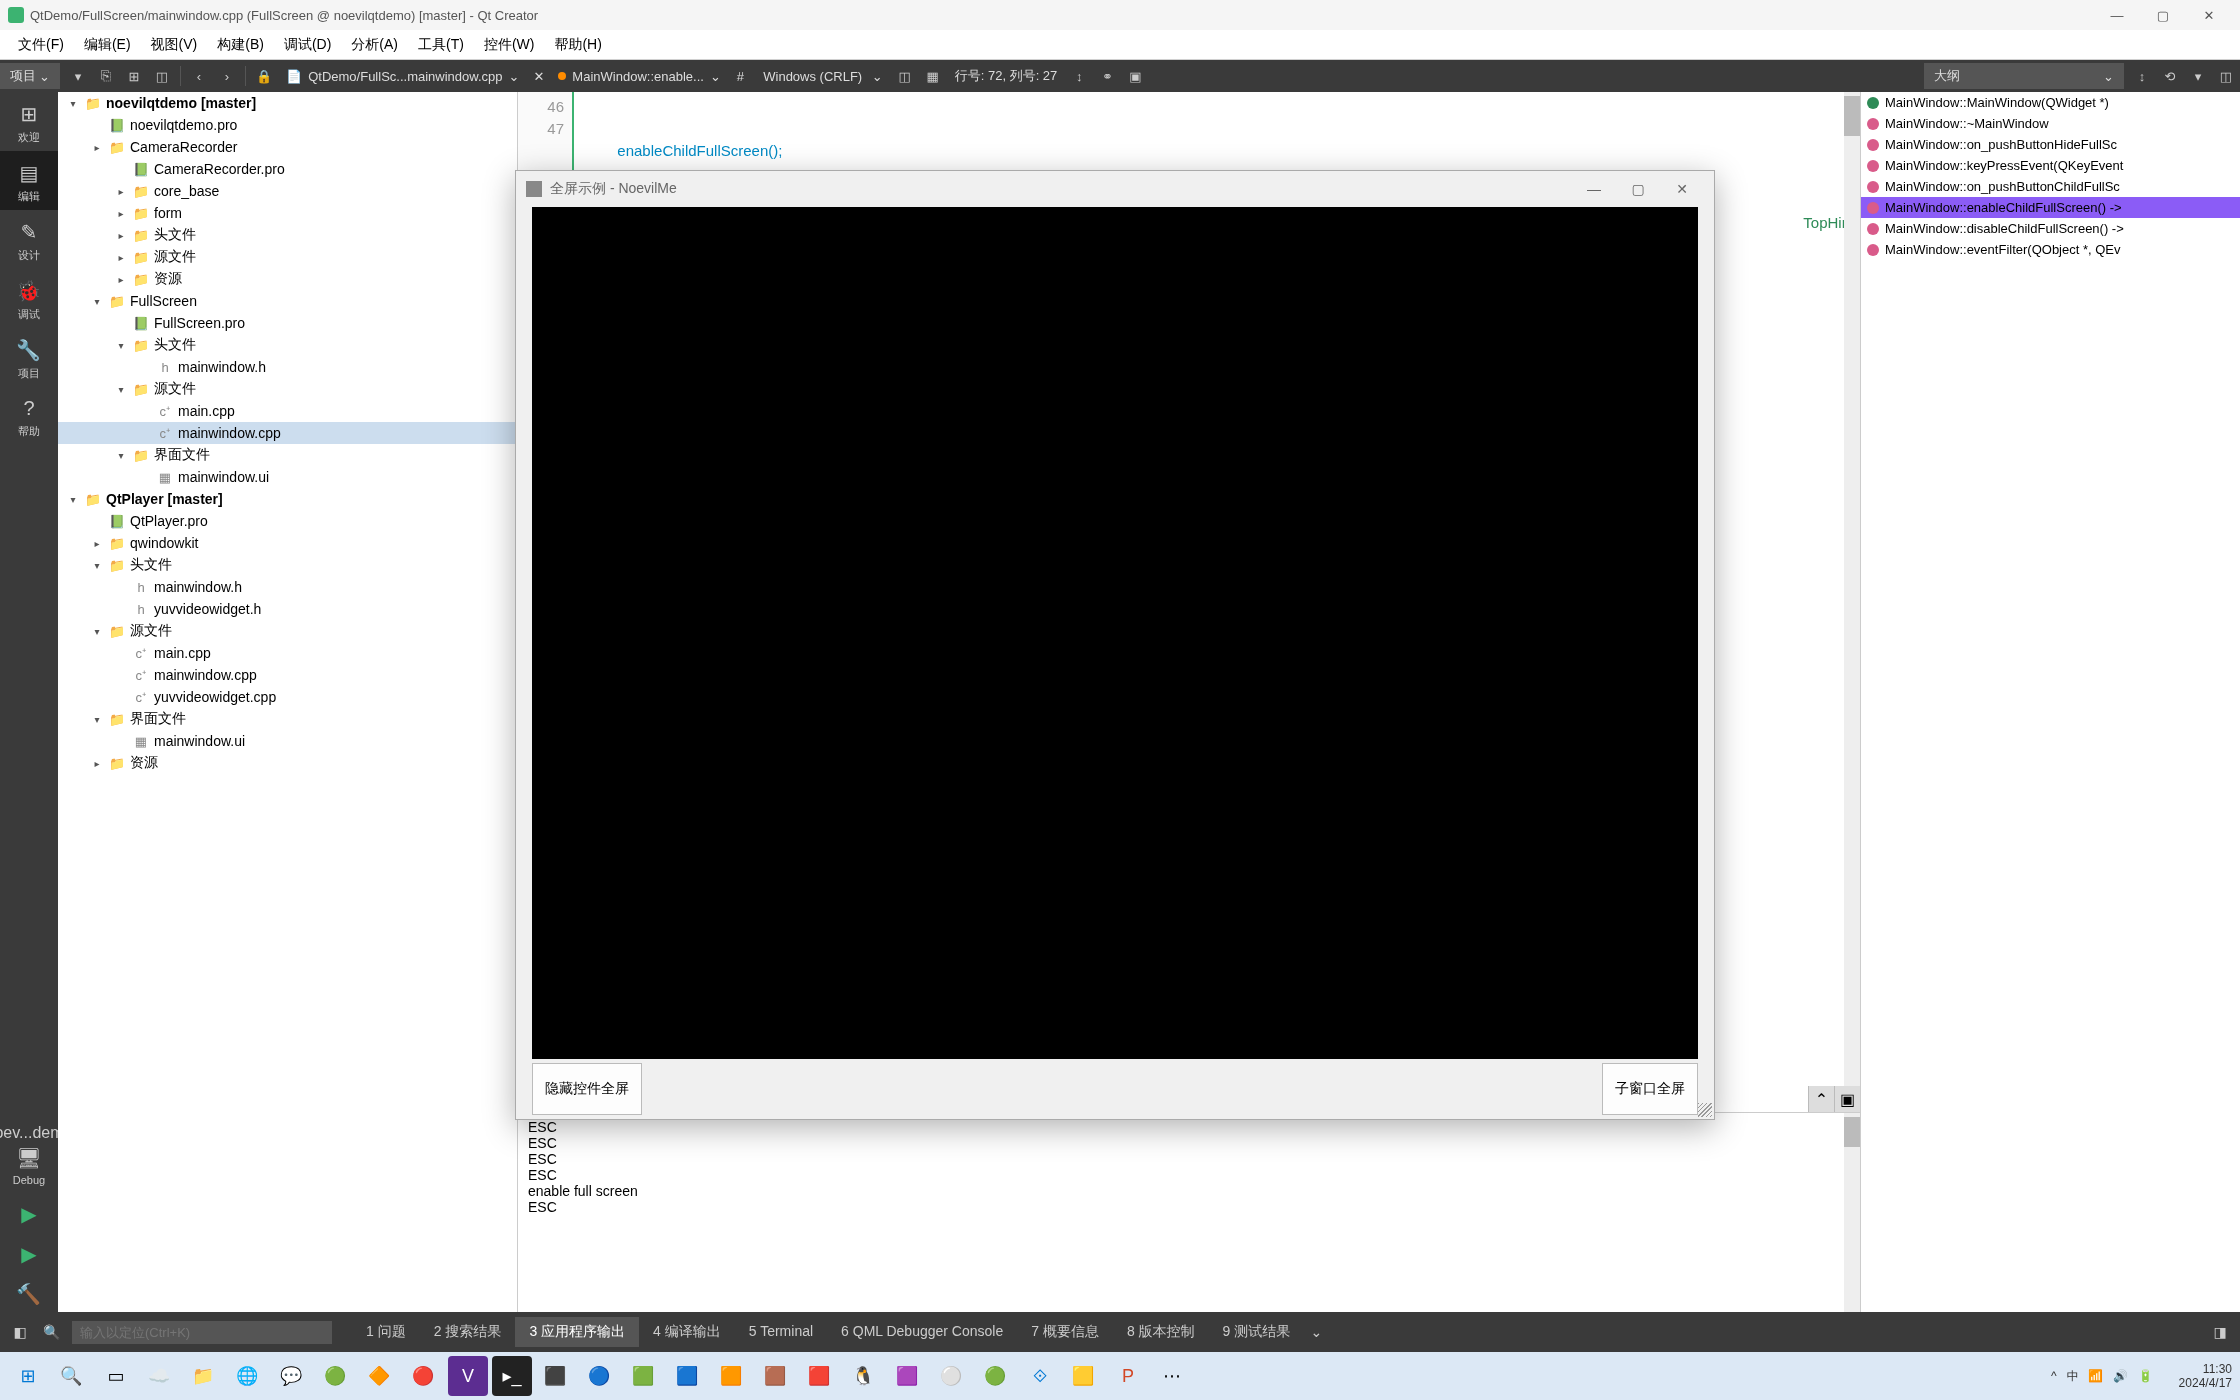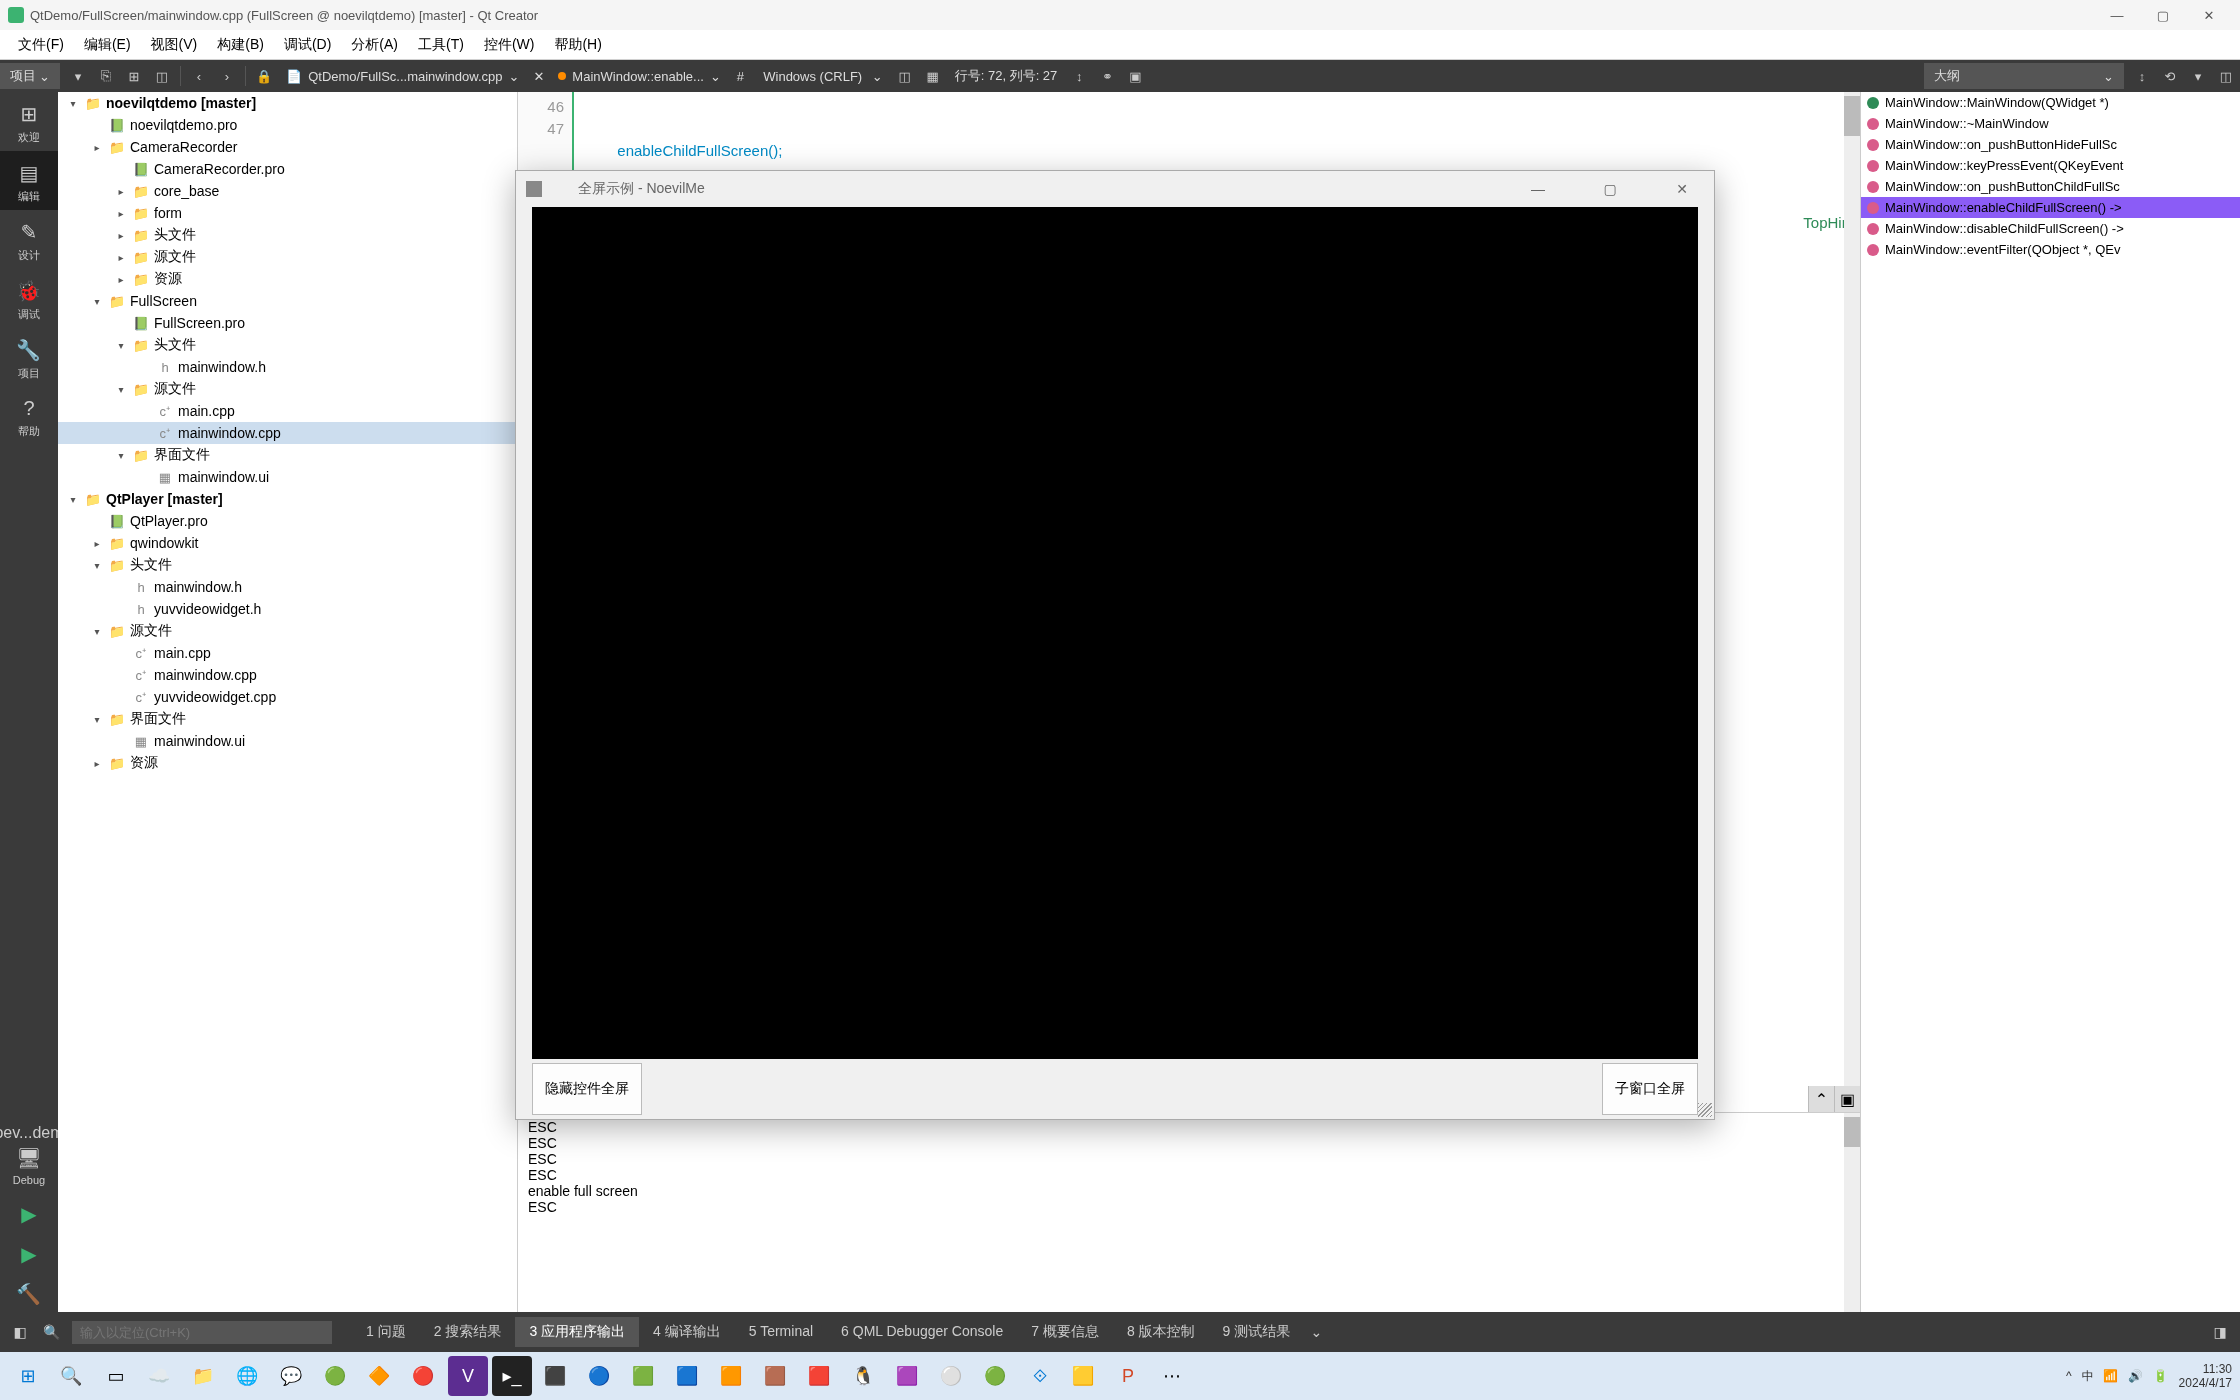--- a/index.html
+++ b/index.html
@@ -69,25 +69,25 @@
 .status-tabs .stab.active { background: #555; color: #fff; }
 .status-tabs .status-left { display: flex; align-items: center; gap: 8px; }
 .status-tabs .search-box { background: #555; border: none; color: #ccc; padding: 4px 8px; width: 260px; font-size: 13px; }
 .status-tabs .side-icon { width: 24px; height: 24px; display: flex; align-items: center; justify-content: center; }
 
 
 .taskbar { height: 48px; background: #dce8f5; display: flex; align-items: center; padding: 0 8px; gap: 4px; }
 .taskbar .tb-icon { width: 40px; height: 40px; border-radius: 4px; display: flex; align-items: center; justify-content: center; font-size: 18px; }
 .taskbar .tb-spacer { flex: 1; }
 .taskbar .tray { display: flex; align-items: center; gap: 10px; font-size: 12px; color: #333; }
-.taskbar .clock { text-align: right; line-height: 14px; }
+.taskbar .clock { text-align: right; line-height: 14px; margin-left: 15px; }
 
 
 .float-window { position: absolute; left: 515px; top: 170px; width: 1200px; height: 950px; background: #f0f0f0; border: 1px solid #aaa; box-shadow: 0 8px 30px rgba(0,0,0,.3); display: flex; flex-direction: column; }
-.float-window .fw-title { height: 36px; display: flex; align-items: center; padding: 0 10px; font-size: 14px; color: #666; gap: 28px; }
+.float-window .fw-title { height: 36px; display: flex; align-items: center; padding: 0 10px; font-size: 14px; color: #666; }
 .float-window .fw-title .fw-icon { width: 16px; height: 16px; background: #888; margin-right: 8px; }
 .float-window .fw-title .fw-spacer { flex: 1; }
 .float-window .fw-title .fw-btn { width: 44px; height: 36px; display: flex; align-items: center; justify-content: center; font-size: 14px; }
 .float-window .fw-body { flex: 1; margin: 0 16px; background: #000; }
 .float-window .fw-footer { height: 60px; display: flex; align-items: center; padding: 0 16px; justify-content: space-between; }
 .float-window .fw-footer button { padding: 16px 12px; font-size: 14px; background: #fdfdfd; border: 1px solid #bbb; }
 .float-window .resize-grip { position: absolute; right: 2px; bottom: 2px; width: 14px; height: 14px; background: repeating-linear-gradient(135deg,#999,#999 1px,transparent 1px,transparent 3px); }
 .cursor { position: absolute; left: 645px; top: 1030px; font-size: 18px; pointer-events: none; }
 
 .scrollbar-v { position: absolute; right: 0; top: 0; bottom: 0; width: 16px; background: #eee; }

